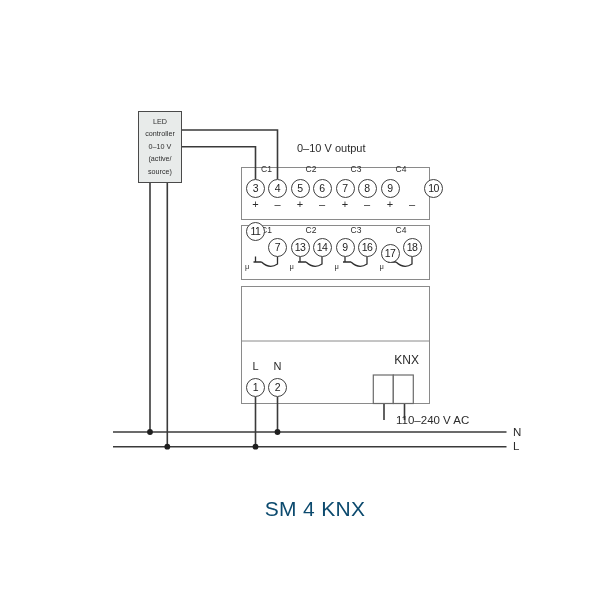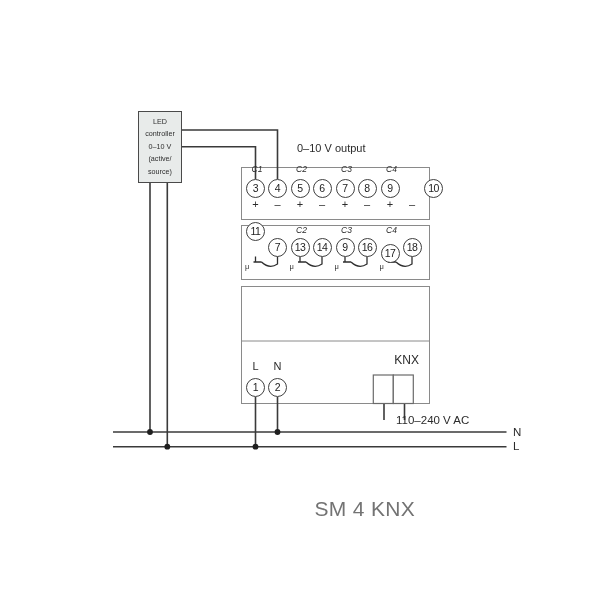--- a/index.html
+++ b/index.html
@@ -6,31 +6,31 @@
   #canvas{position:relative;width:600px;height:600px;background:#ffffff;overflow:hidden;
           font-family:"Liberation Sans", sans-serif;color:#2b2b2b;}
   svg.layer{position:absolute;left:0;top:0;width:600px;height:600px;pointer-events:none;}
   .devbox{position:absolute;border:1px solid #8a8a8a;background:#ffffff;box-sizing:border-box;}
   .ledbox{position:absolute;left:138px;top:111px;width:44px;height:72px;background:#e8ebea;
           border:1.3px solid #4a4a4a;box-sizing:border-box;text-align:center;
           font-size:7.2px;line-height:12.4px;padding-top:4px;color:#2e2e2e;}
   .term{position:absolute;width:19px;height:19px;border:1.2px solid #3f3f3f;border-radius:50%;
         background:#ffffff;box-sizing:border-box;text-align:center;font-size:10.5px;
         line-height:16.5px;color:#222;letter-spacing:-0.5px;}
-  .chlabel{position:absolute;width:30px;font-size:8.5px;color:#2b2b2b;font-style:italic;}
+  .chlabel{position:absolute;width:30px;text-align:center;font-size:8.5px;color:#2b2b2b;}
   .pol{position:absolute;width:16px;text-align:center;font-size:11px;color:#2b2b2b;}
   .pwrlbl{position:absolute;width:20px;text-align:center;font-size:11px;color:#2b2b2b;}
   .buslbl{position:absolute;font-size:11.5px;color:#2b2b2b;}
   .outlbl{position:absolute;left:286px;top:142px;font-size:11px;color:#2b2b2b;margin-left:11px;}
   .ratelbl{position:absolute;left:396px;top:414px;width:110px;text-align:left;
            font-size:11.5px;color:#2b2b2b;}
   .knxlbl{position:absolute;left:368px;top:353px;width:51px;text-align:right;
           font-size:12px;color:#2b2b2b;}
-  .title{position:absolute;left:215px;top:497px;width:200px;text-align:right;
-         font-size:21px;letter-spacing:0.3px;color:#737373;}
+  .title{position:absolute;left:215px;top:497px;width:200px;text-align:center;
+         font-size:21px;letter-spacing:0.3px;color:#0c4a6e;}
 </style>
 </head>
 <body>
 
 <div id="canvas">
 
   <div class="devbox" style="left:241px;top:167px;width:189px;height:53px"></div>
   <div class="devbox" style="left:241px;top:225px;width:189px;height:55px"></div>
   <div class="devbox" style="left:241px;top:286px;width:189px;height:118px"></div>
 

